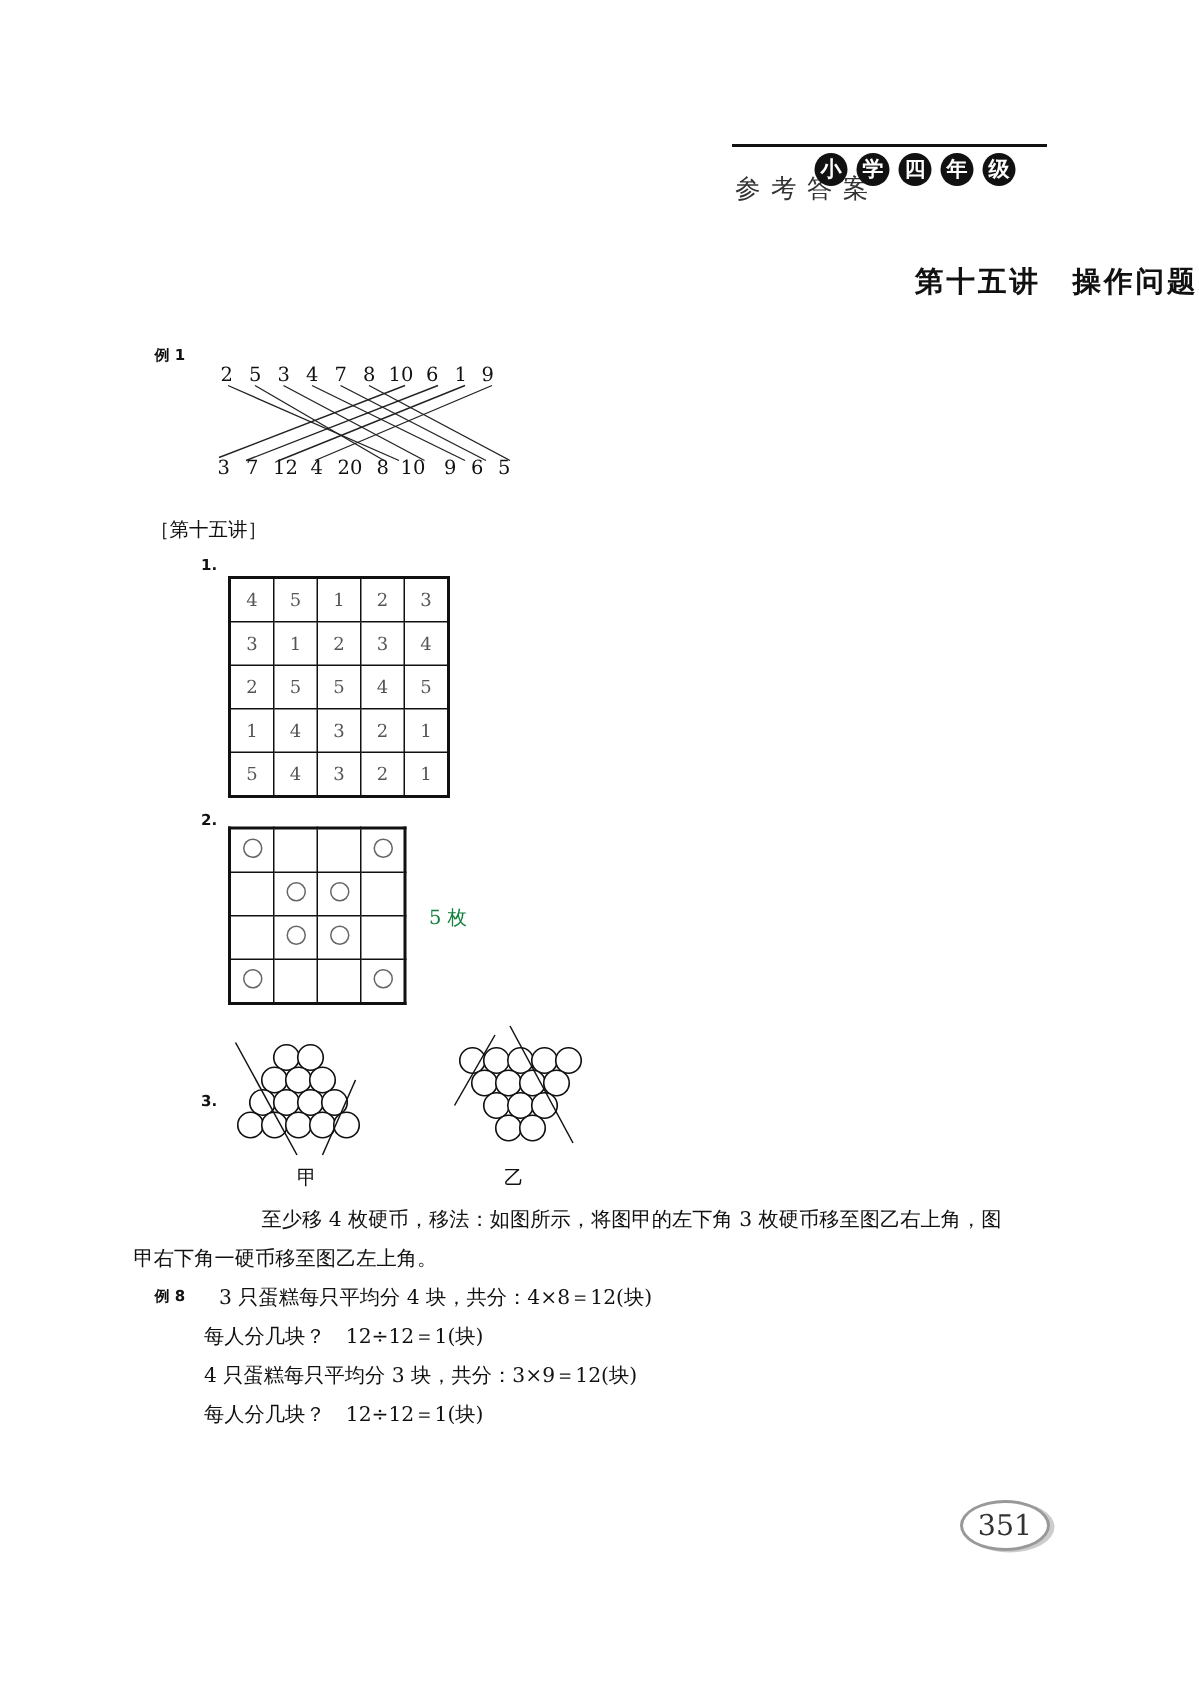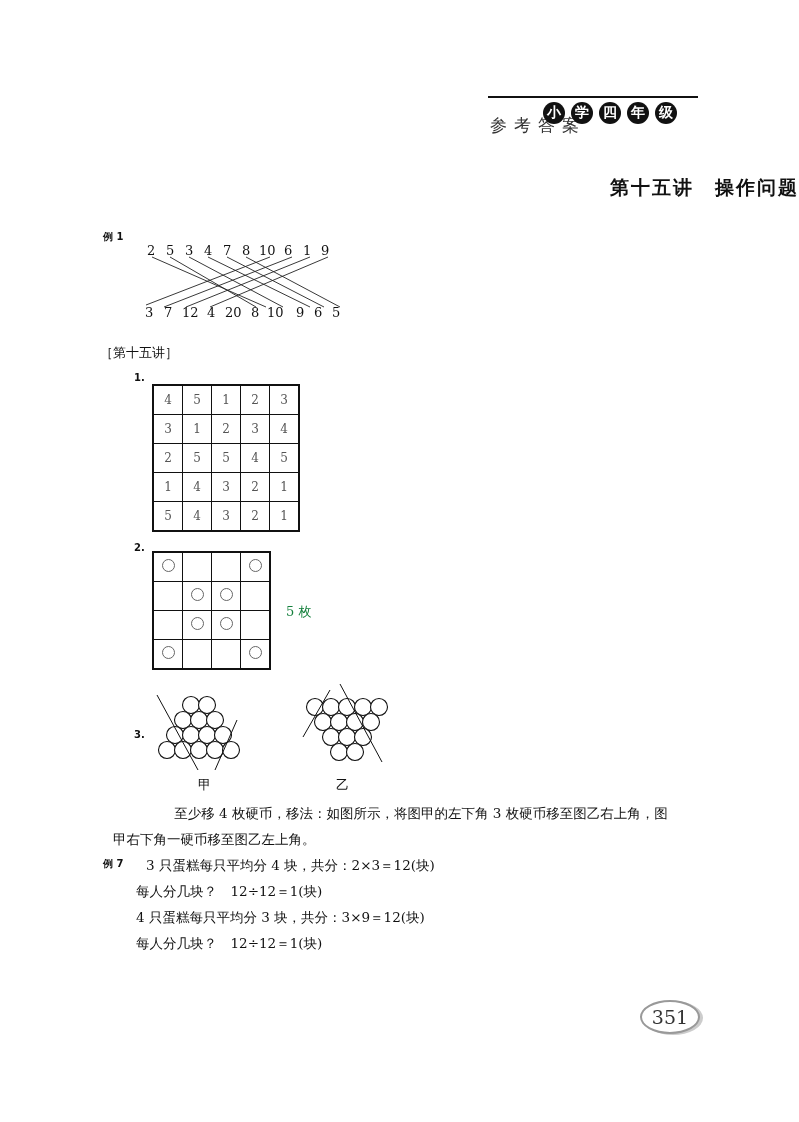--- a/index.html
+++ b/index.html
@@ -197,21 +197,21 @@
       <circle cx="60" cy="70" r="8.5"></circle>
   </g>
   <g stroke="#111" stroke-width="1">
     <line x1="35" y1="8" x2="8" y2="55"></line>
     <line x1="45" y1="2" x2="87" y2="80"></line>
   </g>
 </svg>
 <div class="abs small" style="left:336px;top:776px;">乙</div>
 
 <div class="abs para" style="left:136px;top:800px;width:570px;white-space:nowrap;text-align:center;">至少移 4 枚硬币，移法：如图所示，将图甲的左下角 3 枚硬币移至图乙右上角，图</div>
-<div class="abs para" style="left:113px;top:826px;text-align:right;">甲右下角一硬币移至图乙左上角。</div>
-
-<div class="abs label-bold" style="left:103px;top:857px;">例 7</div>
-<div class="abs para" style="left:146px;top:852px;">3 只蛋糕每只平均分 4 块，共分：2×3＝12(块)</div>
+<div class="abs para" style="left:89px;top:826px;text-align:right;">甲右下角一硬币移至图乙左上角。</div>
+
+<div class="abs label-bold" style="left:103px;top:857px;">例 8</div>
+<div class="abs para" style="left:146px;top:852px;">3 只蛋糕每只平均分 4 块，共分：4×8＝12(块)</div>
 <div class="abs para" style="left:136px;top:878px;">每人分几块？　12÷12＝1(块)</div>
 <div class="abs para" style="left:136px;top:904px;">4 只蛋糕每只平均分 3 块，共分：3×9＝12(块)</div>
 <div class="abs para" style="left:136px;top:930px;">每人分几块？　12÷12＝1(块)</div>
 
 <div class="abs pageno">351</div>
 
 </body></html>

